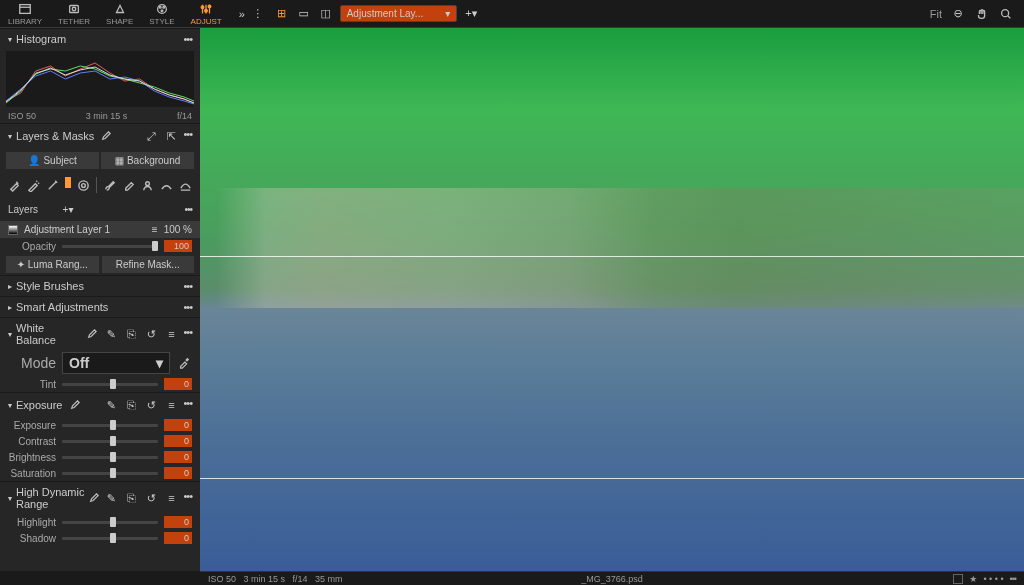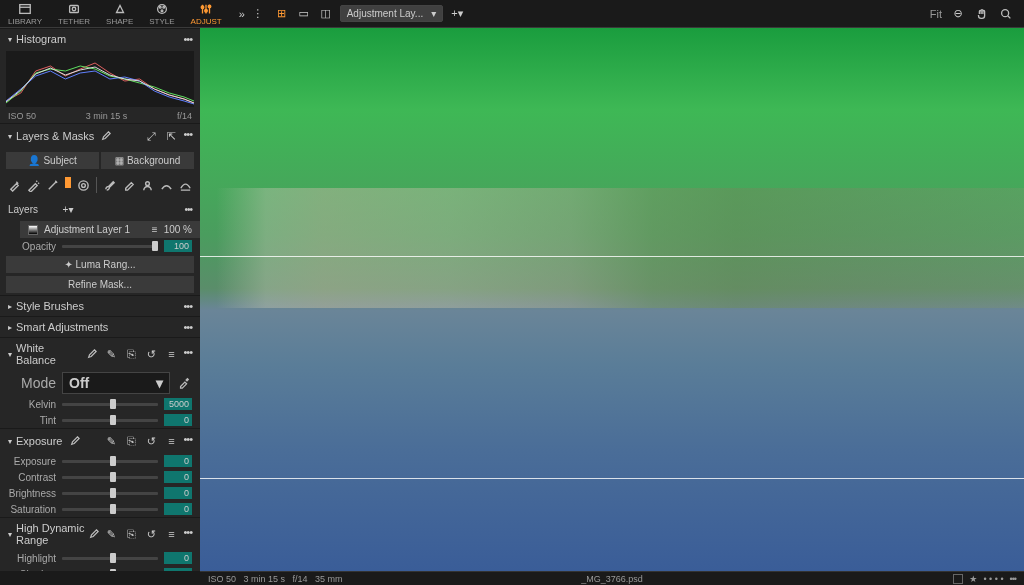--- a/index.html
+++ b/index.html
@@ -6,53 +6,53 @@
 body { background:#1a1a1a; color:#ccc; font-size:11px; width:1024px; height:585px; overflow:hidden; position:relative; }
 .topbar { height:28px; background:#1a1a1a; display:flex; align-items:center; border-bottom:1px solid #3a3a3a; }
 .tabs { display:flex; height:100%; }
 .tab { display:flex; flex-direction:column; align-items:center; justify-content:center; padding:0 8px; cursor:pointer; font-size:8px; color:#999; gap:1px; }
 .tab svg { width:14px; height:14px; }
 .tab.active { color:#ff9933;text-align:center; }
 .tab.active svg { stroke:#ff9933; }
 .top-controls { display:flex; align-items:center; gap:6px; margin-left:8px; }
 .topbar-right { margin-left:auto; display:flex; align-items:center; gap:8px; padding-right:10px; color:#999; }
 .icon-btn { width:16px; height:16px; display:inline-flex; align-items:center; justify-content:center; cursor:pointer; color:#ccc; }
-.dropdown-pill { background:#404040; border:1px solid #444; padding:2px 6px; font-size:10px; display:flex; align-items:center; gap:8px; border-radius:2px; }
+.dropdown-pill { background:#c2410c; border:1px solid #444; padding:2px 6px; font-size:10px; display:flex; align-items:center; gap:22px; border-radius:2px; }
 .main { display:flex; height:calc(100% - 28px - 14px); }
 .sidebar { width:200px; background:#262626; overflow-y:auto; overflow-x:hidden; }
 .viewport { flex:1; position:relative; background:linear-gradient(to bottom,#1a9d3e 0%,#3eb855 15%,#4a9d5e 38%,#5a8d6a 48%,#6a8598 52%,#5a7d98 62%,#4a6d98 78%,#3a5d98 100%); }
 .viewport::before { content:''; position:absolute; inset:0; background:
   linear-gradient(to right,transparent 0%,transparent 2%,rgba(200,200,180,.4) 8%,rgba(190,185,160,.5) 15%,rgba(200,195,170,.4) 30%,rgba(180,175,150,.4) 45%,rgba(120,150,100,.5) 55%,rgba(110,140,90,.5) 65%,rgba(120,140,100,.4) 80%,rgba(130,150,110,.3) 100%);
   top:160px; height:120px; }
 .hline { position:absolute; left:0; right:0; height:1px; background:rgba(255,255,255,.8); }
 .hline.h1 { top:228px; }
 .hline.h2 { top:450px; }
 .panel-hdr { display:flex; align-items:center; padding:4px 8px; border-top:1px solid #1a1a1a; font-size:11px; gap:4px; }
 .panel-hdr .caret { font-size:8px; }
 .panel-hdr .tools { margin-left:auto; display:flex; gap:4px; }
 .histogram { position:relative; height:56px; background:#1a1a1a; margin:2px 6px; }
 .hist-labels { display:flex; justify-content:space-between; padding:2px 8px; font-size:9px; color:#999; }
 .btn-row { display:flex; gap:2px; padding:4px 6px; }
 .btn-half { flex:1; background:#3a3a3a; text-align:center; padding:3px; font-size:10px; cursor:pointer; }
 .tool-row { display:flex; gap:6px; padding:4px 8px; justify-content:space-between; }
 .tool-row .icon-btn svg { width:13px; height:13px; }
 .layers-row { display:flex; align-items:center; gap:22px; padding:4px 8px; font-size:10px; }
 .layer-item { display:flex; align-items:center; padding:3px 8px; gap:6px; font-size:10px; }
-.layer-item.active { background:#3a3a3a;margin-left:20px; }
+.layer-item.active { background:#3a3a3a; }
 .slider-row { display:flex; align-items:center; padding:2px 8px; gap:6px; font-size:10px; }
 .slider-row .lbl { width:48px; text-align:right; color:#aaa; }
 .slider-row .track { flex:1; height:3px; background:#444; position:relative; border-radius:1px; }
 .slider-row .thumb { position:absolute; width:6px; height:10px; background:#ccc; top:-4px; border-radius:1px; }
-.slider-row .val { width:28px; text-align:right; background:#0f766e; padding:1px 3px; font-size:9px; }
+.slider-row .val { width:28px; text-align:right; background:#c2410c; padding:1px 3px; font-size:9px; }
 .kelvin-track { background:linear-gradient(to right,#4060ff,#fff,#ffaa40); }
 .tint-track { background:linear-gradient(to right,#40ff40,#fff,#ff40ff); }
 .select-row { display:flex; align-items:center; padding:2px 8px; gap:6px; font-size:14px; }
 .select-row .lbl { width:48px; text-align:right; color:#aaa; }
 .select-box { flex:1; background:#1a1a1a; border:1px solid #444; padding:2px 6px; display:flex; justify-content:space-between;font-weight:bold; }
-.two-btn { display:flex; padding:2px 6px; gap:3px;flex-direction:column; }
+.two-btn { display:flex; padding:2px 6px; gap:3px; }
 .two-btn .b { flex:1; background:#3a3a3a; text-align:center; padding:3px; font-size:10px; }
 .statusbar { position:absolute; bottom:0; left:200px; right:0; height:14px; background:#1a1a1a; display:flex; align-items:center; padding:0 8px; font-size:9px; color:#999; border-top:1px solid #333; }
 .statusbar .center { position:absolute; left:50%; transform:translateX(-50%); }
 .statusbar .right { margin-left:auto; display:flex; gap:6px; align-items:center; }
 .sq { width:10px; height:10px; border:1px solid #666; display:inline-block; }
 .dots { letter-spacing:-1px; }
 svg { stroke:#bbb; stroke-width:1.5; fill:none; }
 .orange-sq { width:11px; height:11px; background:#ff9933; display:inline-block; }
 </style>
 </head>
@@ -280,27 +280,20 @@
       <div class="select-box">
           <span>Off</span>
           <span>▾</span>
         </div>
       <span class="icon-btn">
           <svg viewBox="0 0 14 14" width="12" height="12">
             <path d="M3 11l5-5 2 2-5 5H3zM9 4l2-2 1 1-2 2"></path>
           </svg>
         </span>
     </div>
-    <div class="slider-row">
-        <span class="lbl">Kelvin</span>
-        <div class="track kelvin-track">
-          <div class="thumb" style="left:50%;"></div>
-        </div>
-        <span class="val">5000</span>
-      </div>
     <div class="slider-row">
         <span class="lbl">Tint</span>
         <div class="track tint-track">
           <div class="thumb" style="left:50%;"></div>
         </div>
         <span class="val">0</span>
       </div>
 
     <div class="panel-hdr">
       <span class="caret">▾</span>

